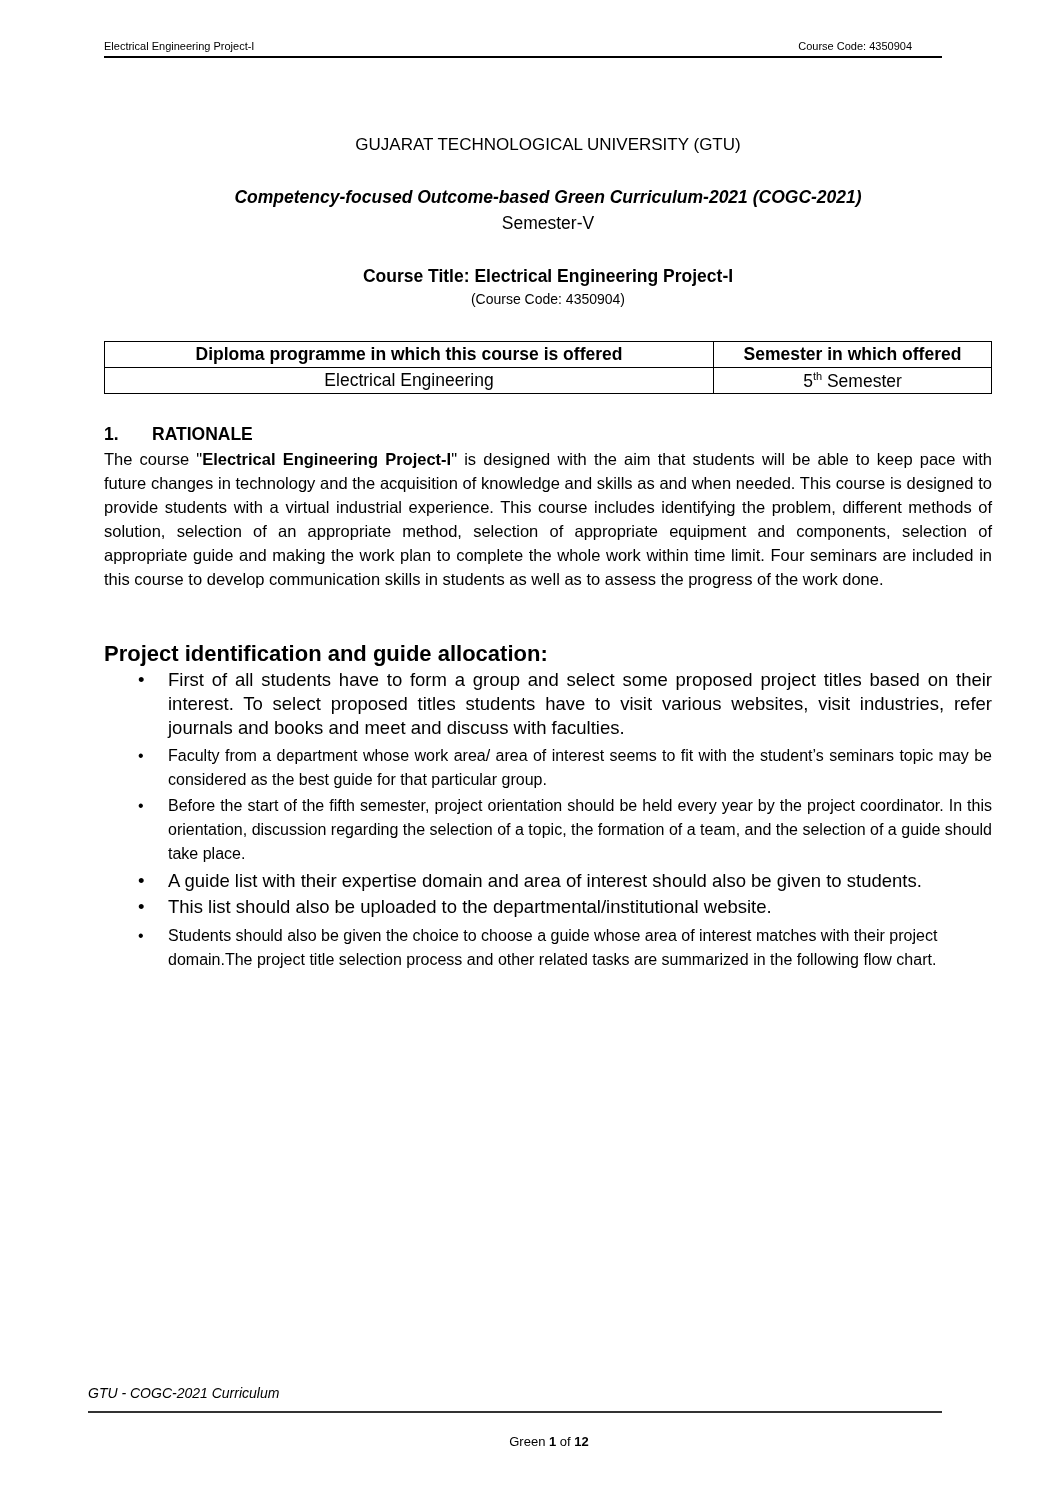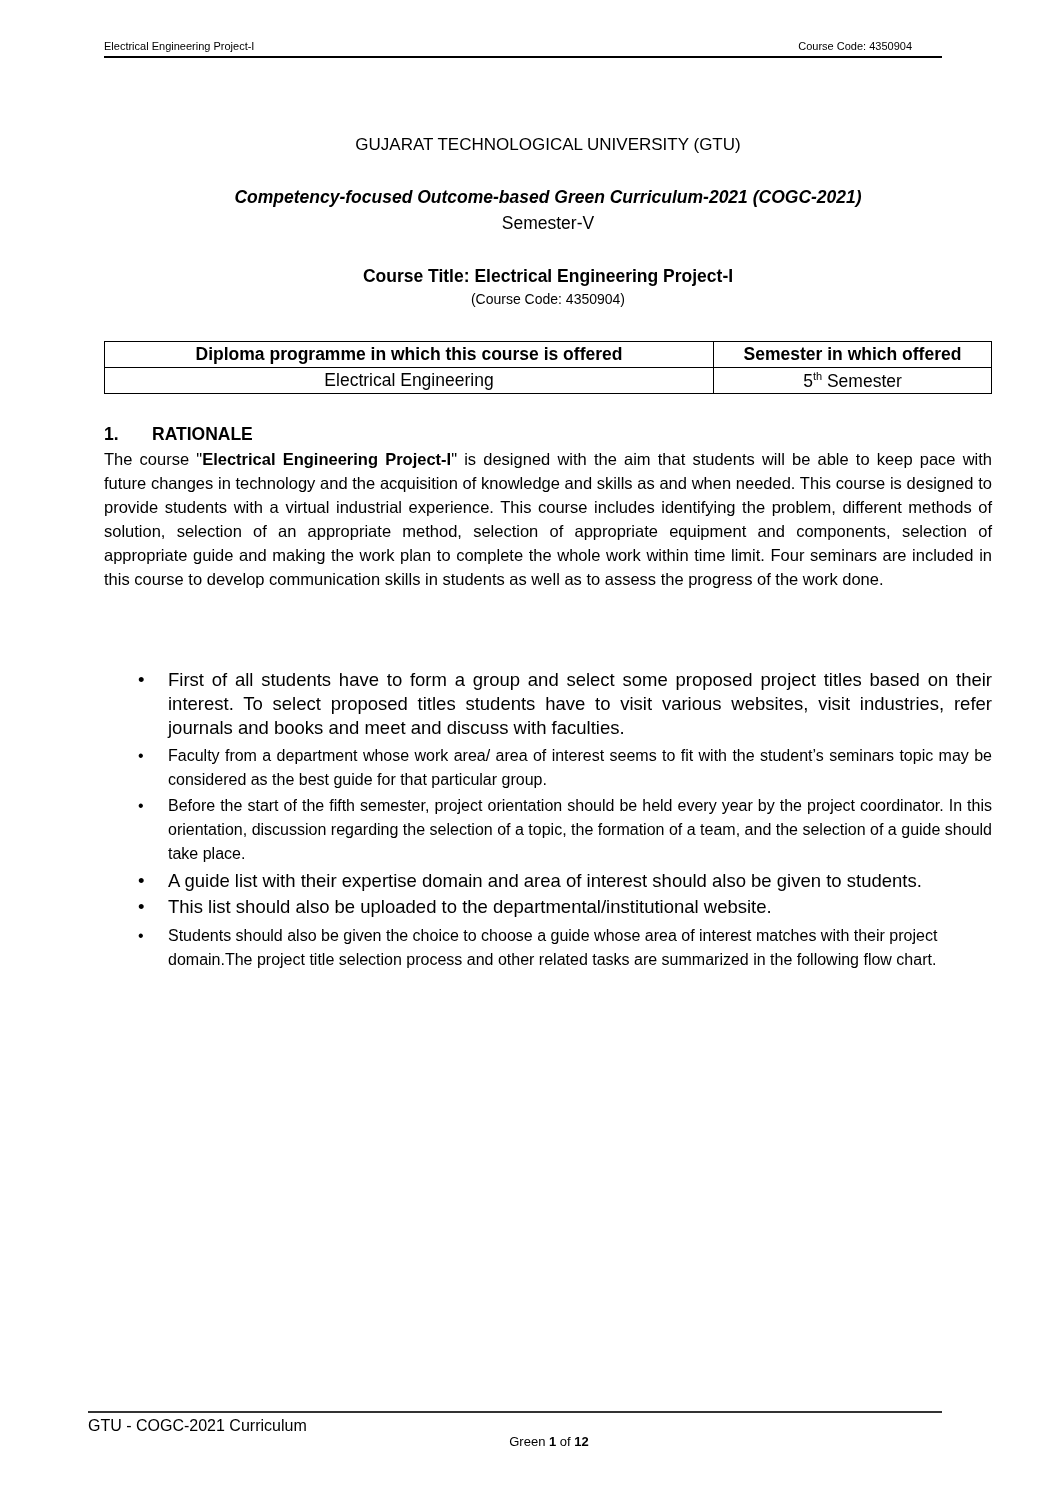--- a/index.html
+++ b/index.html
@@ -22,21 +22,21 @@
   .sec { position:absolute; left:104px; top:424px; font-size:17.5px; font-weight:bold; }
   .sec .num { display:inline-block; width:48px; }
   .para { position:absolute; left:104px; top:447px; width:888px; font-size:16.5px; line-height:24px; text-align:justify; }
   .h2 { position:absolute; left:104px; top:641px; font-size:22px; font-weight:bold; }
   ul.bul { position:absolute; left:104px; top:668px; width:888px; margin:0; padding:0; list-style:none; }
   ul.bul li { position:relative; padding-left:64px; text-align:justify; }
   ul.bul li .dot { position:absolute; left:34px; top:0; }
   .big { font-size:18.5px; line-height:24px; }
   .small { font-size:16px; line-height:24px; }
   .ftr-line { position:absolute; left:88px; top:1411px; width:854px; border-top:2px solid #333; }
-  .ftr-l { position:absolute; left:88px; top:1417px; font-size:16px; }
+  .ftr-l { position:absolute; left:88px; top:1385px; font-size:14px;font-style:italic; }
   .ftr-c { position:absolute; left:0; width:1098px; top:1434px; text-align:center; font-size:13px; }
 </style>
 </head>
 <body>
 
 <div class="page">
 
   <div class="hdr">
     <span class="l">Electrical Engineering Project-I</span>
     <span class="r">Course Code: 4350904</span>
@@ -59,20 +59,21 @@
       <td><span>5</span><sup style="font-size:11px">th</sup><span> Semester</span></td>
     </tr>
   </tbody>
     </table>
 
   <div class="sec">
     <span class="num">1.</span><span>RATIONALE</span>
   </div>
   <div class="para"><span>The course "</span><b>Electrical Engineering Project-I</b><span>" is designed with the aim that students will be able to keep pace with future changes in technology and the acquisition of knowledge and skills as and when needed. This course is designed to provide students with a virtual industrial experience. This course includes identifying the problem, different methods of solution, selection of an appropriate method, selection of appropriate equipment and components, selection of appropriate guide and making the work plan to complete the whole work within time limit. Four seminars are included in this course to develop communication skills in students as well as to assess the progress of the work done.</span></div>
 
+  <div class="h2">Project identification and guide allocation:</div>
 
   <ul class="bul">
     <li class="big" style="margin-top:0"><span class="dot">•</span><span>First of all students have to form a group and select some proposed project titles based on their interest. To select proposed titles students have to visit various websites, visit industries, refer journals and books and meet and discuss with faculties.</span></li>
     <li class="small" style="margin-top:4px"><span class="dot">•</span><span>Faculty from a department whose work area/ area of interest seems to fit with the student’s seminars topic may be considered as the best guide for that particular group.</span></li>
     <li class="small" style="margin-top:2px"><span class="dot">•</span><span>Before the start of the fifth semester, project orientation should be held every year by the project coordinator. In this orientation, discussion regarding the selection of a topic, the formation of a team, and the selection of a guide should take place.</span></li>
     <li class="big" style="margin-top:2px;line-height:26px"><span class="dot">•</span><span>A guide list with their expertise domain and area of interest should also be given to students.</span></li>
     <li class="big" style="line-height:26px"><span class="dot">•</span><span>This list should also be uploaded to the departmental/institutional website.</span></li>
     <li class="small" style="margin-top:4px;text-align:left"><span class="dot">•</span><span>Students should also be given the choice to choose a guide whose area of interest matches with their project domain.The project title selection process and other related tasks are summarized in the following flow chart.</span></li>
   </ul>
 

